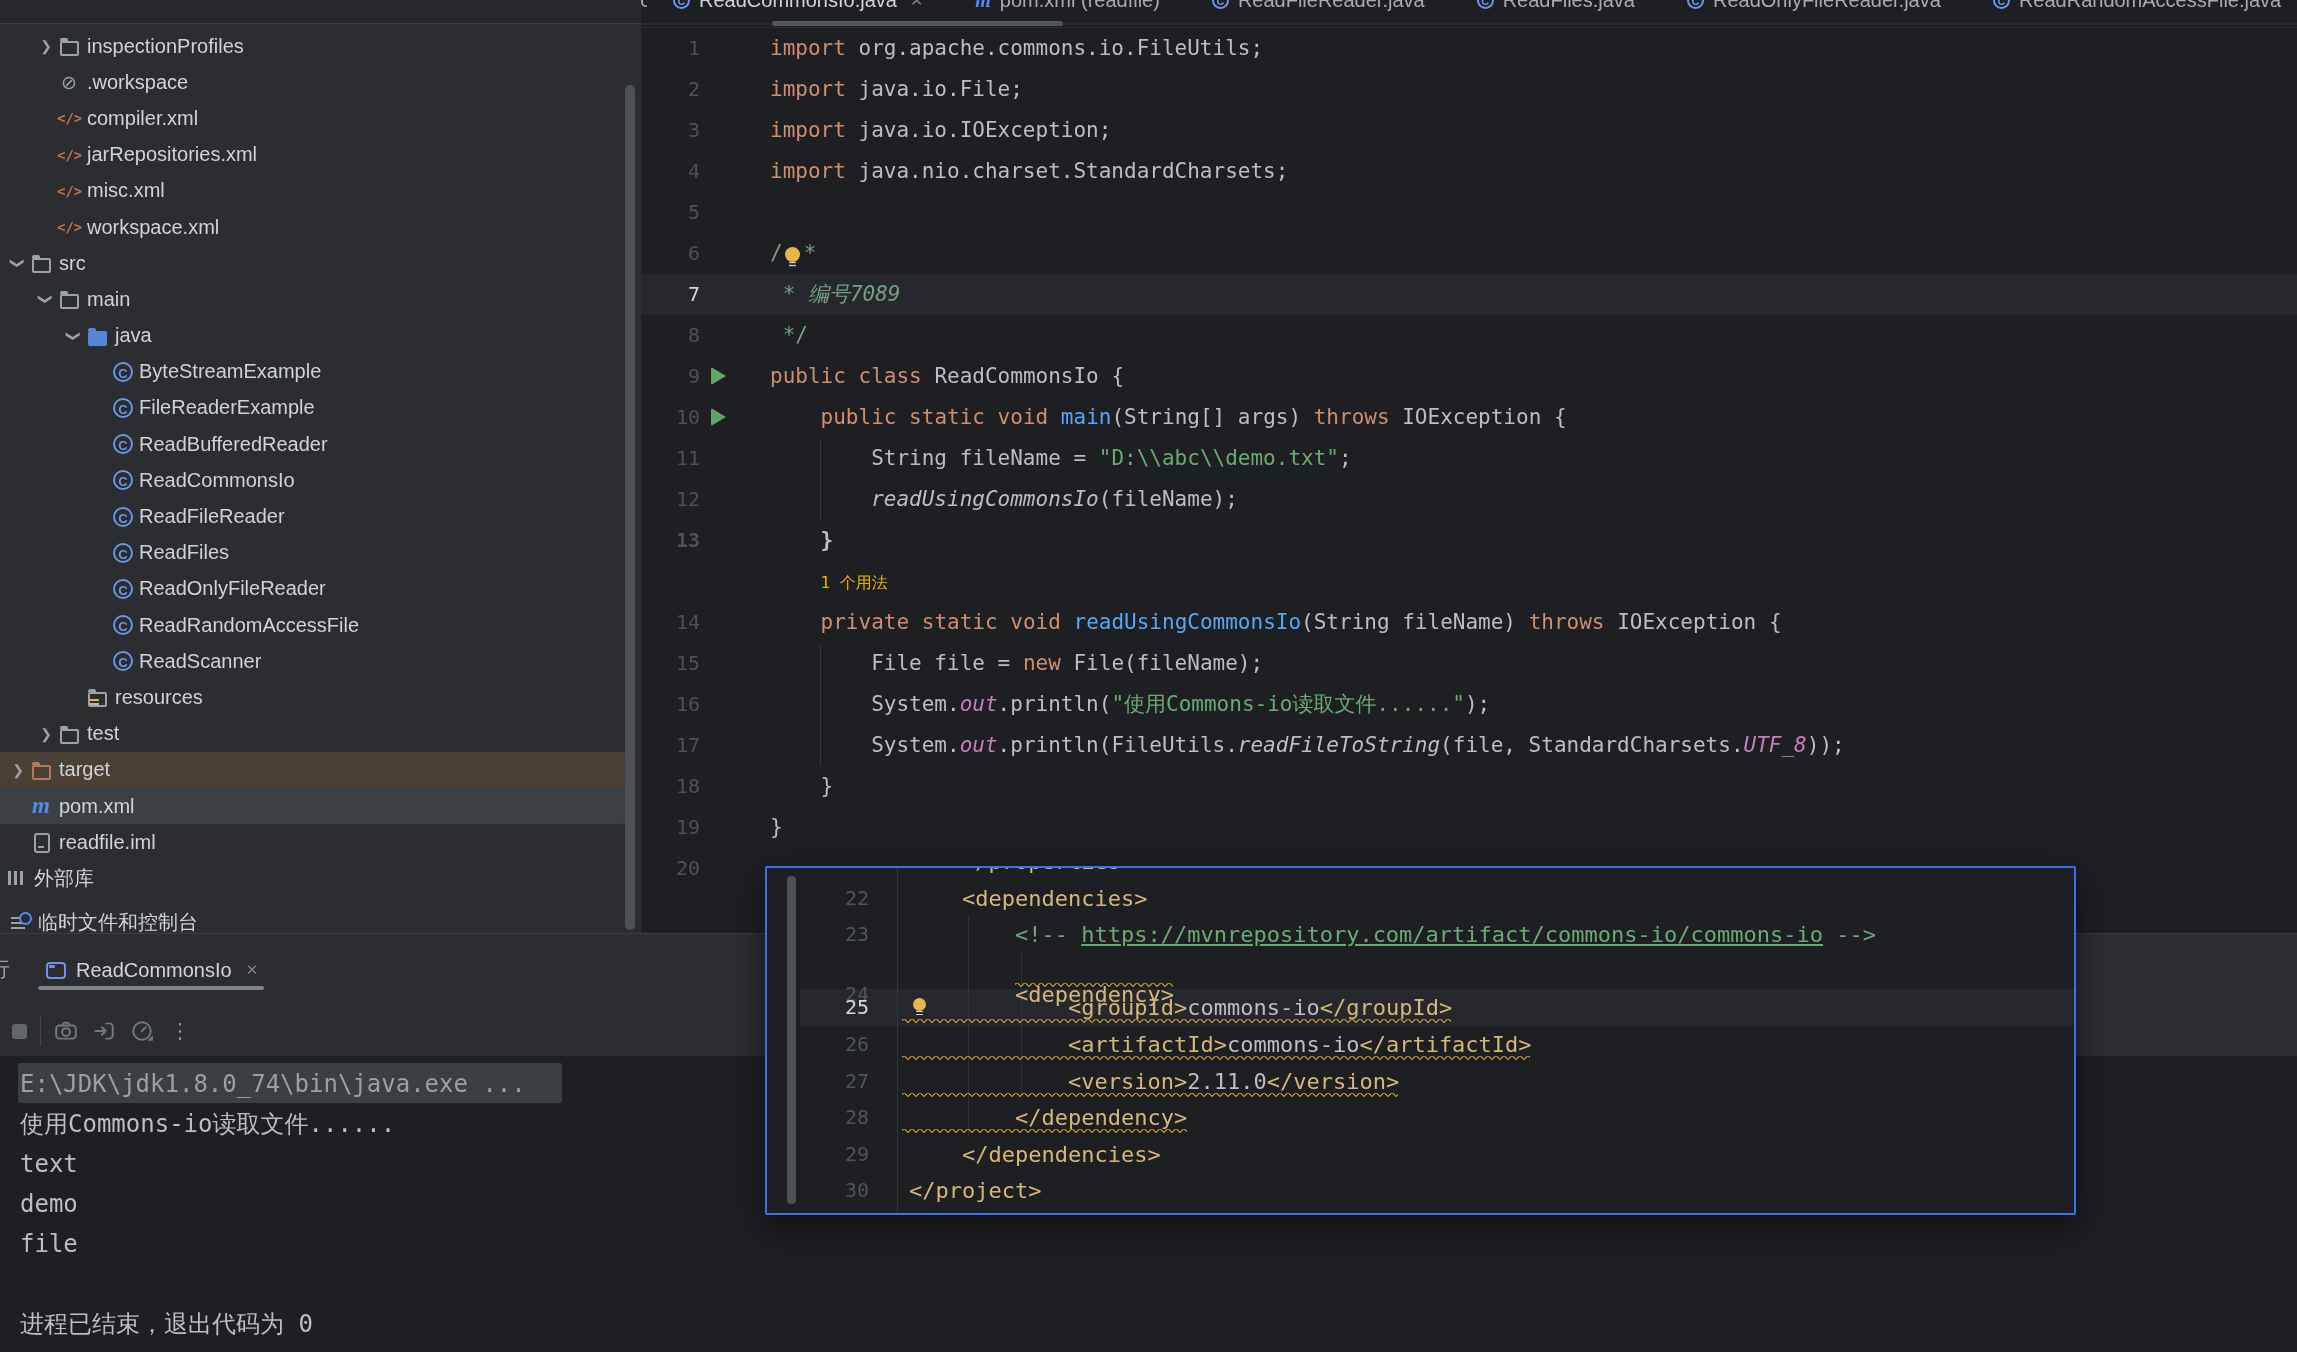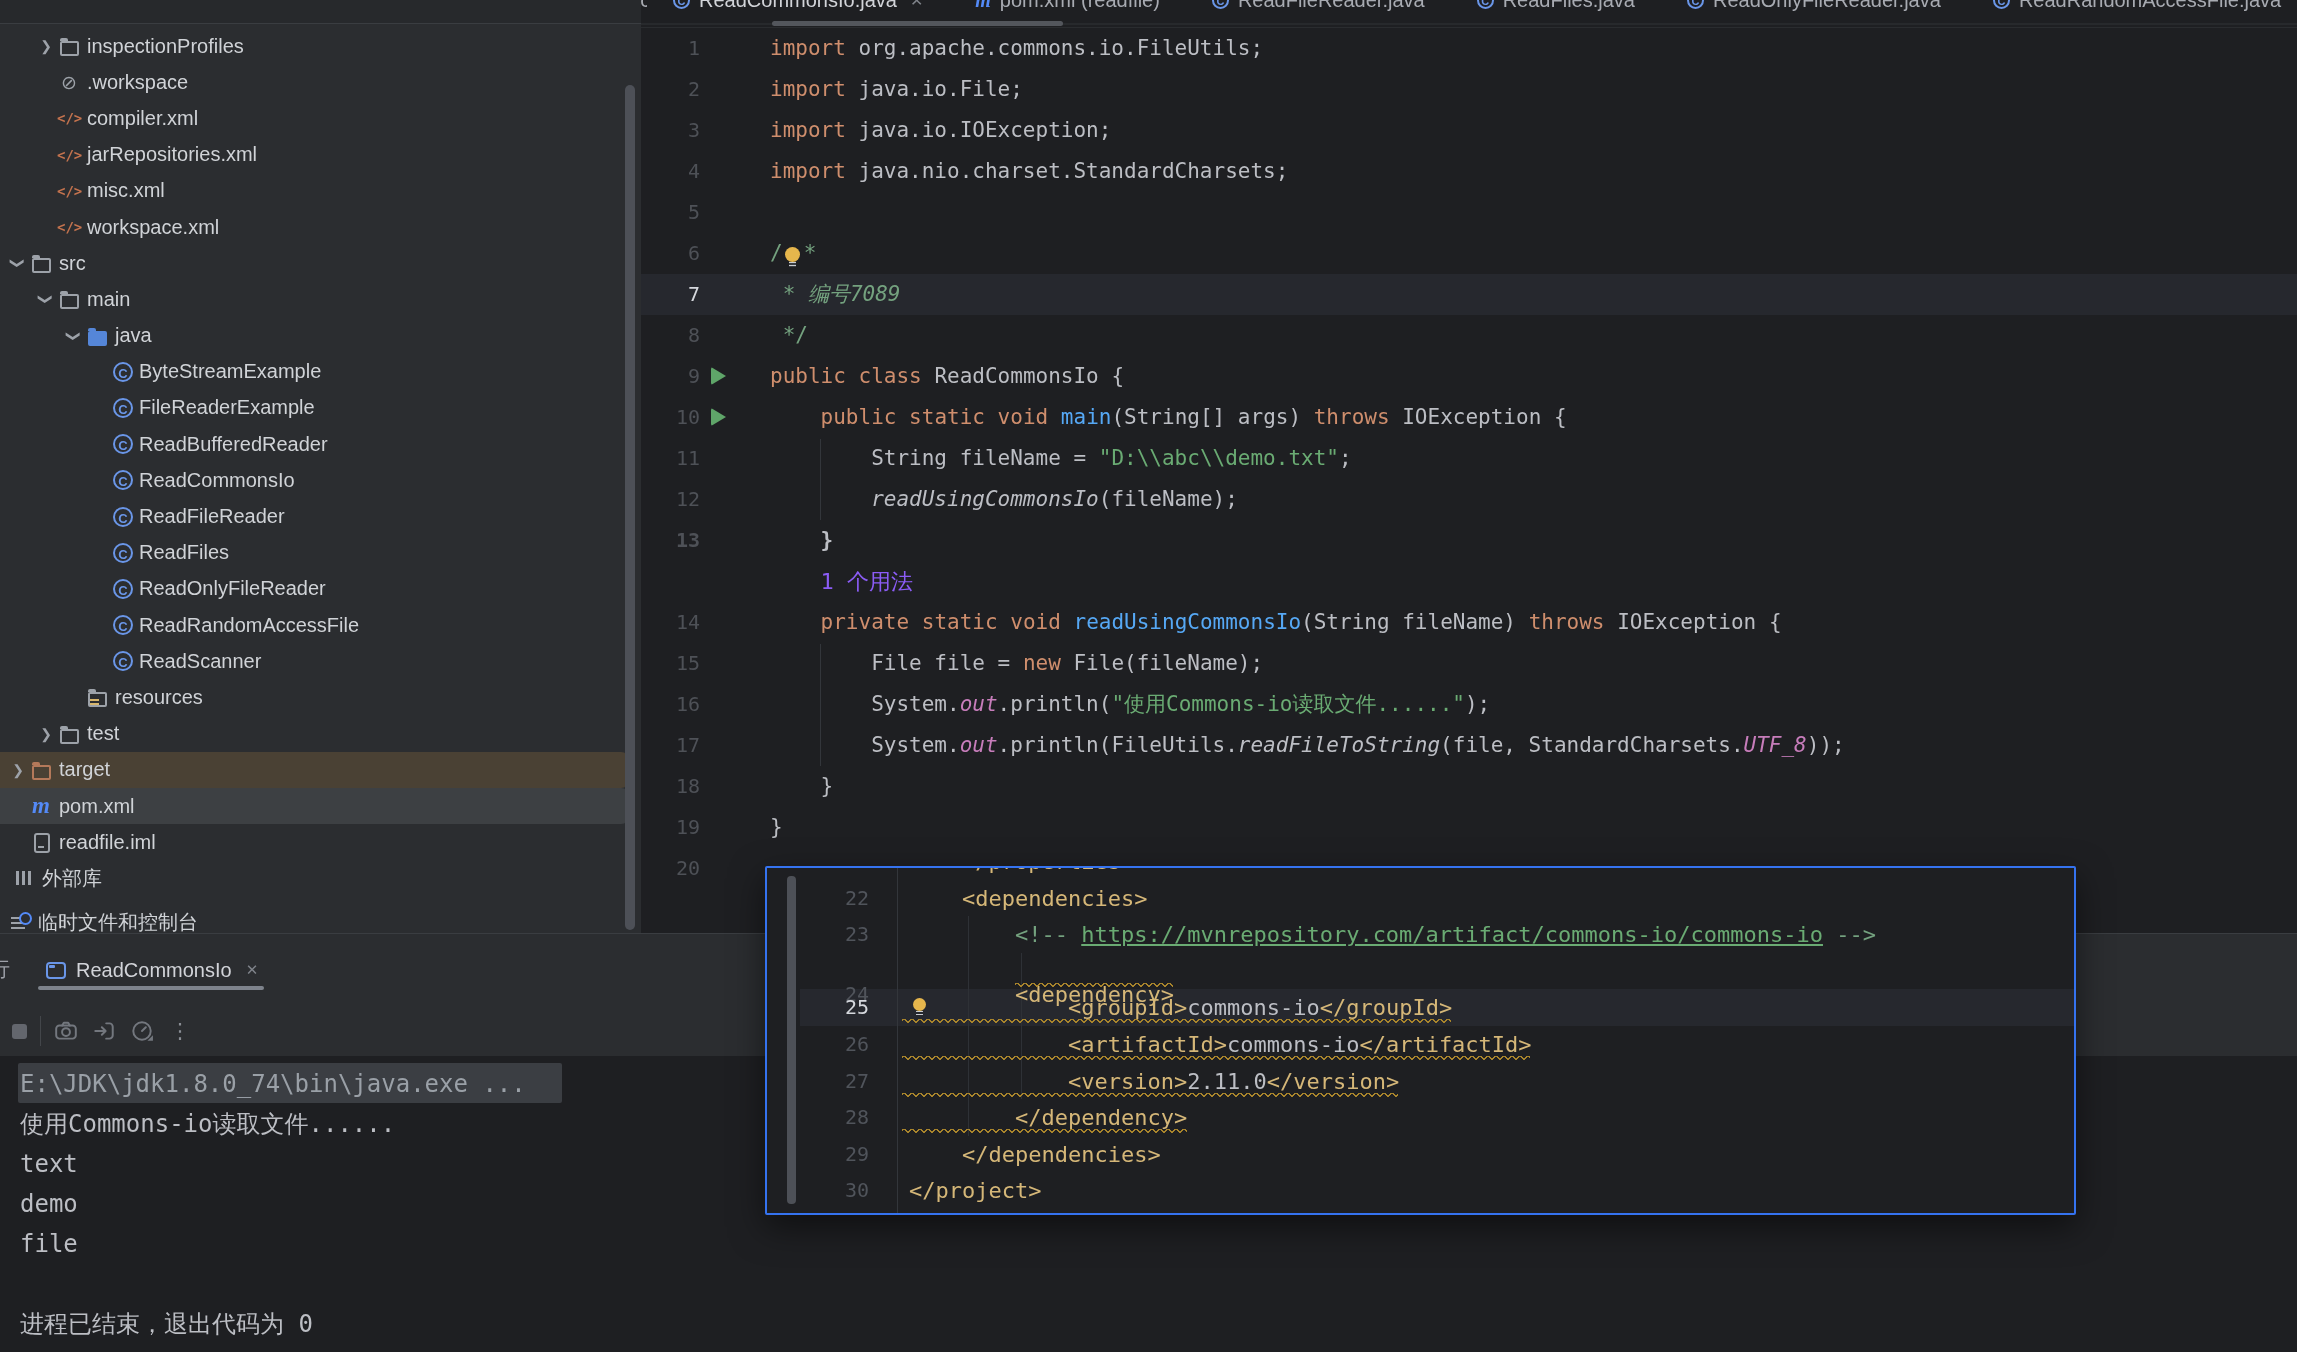--- a/index.html
+++ b/index.html
@@ -70,21 +70,21 @@
   .run-tri{position:absolute;left:70px;top:11px;width:0;height:0;border-left:15px solid #5fa569;
     border-top:9px solid transparent;border-bottom:9px solid transparent;border-radius:2px}
   .iguide{position:absolute;width:1px;background:#33363b}
   #g1{left:179px;top:412px;height:81px}
   #g2{left:179px;top:617px;height:122px}
 
   .s-k{color:#cf8e6d}.s-p{color:#bcbec4}.s-s{color:#6aab73}
   .s-c{color:#74a27f}.s-ci{color:#74a27f;font-style:italic}
   .s-f{color:#c77dbb;font-style:italic}.s-m{color:#56a8f5}
   .s-i{color:#bcbec4;font-style:italic}
-  .s-g{color:#8b5cf6;font-size:22px}
+  .s-g{color:#eab308;font-size:16px}
   .s-t{color:#d5b778}.s-l{color:#6aab73;text-decoration:underline}
 
   .bulb{display:inline-block;width:15px;height:15px;background:#e6b64c;border-radius:50%;position:relative;
     vertical-align:-2px;margin:0 4px 0 2px}
   .bulb::after{content:"";position:absolute;left:4px;bottom:-5px;width:7px;height:5px;
     background:repeating-linear-gradient(#c9ccd1 0 1.5px,#3a3d41 1.5px 3px)}
 
   
   #popup{position:absolute;left:765px;top:866px;width:1307px;height:345px;background:#1e1f22;
     border:2px solid #3573f0;border-radius:2px;box-shadow:0 12px 34px rgba(0,0,0,.5);overflow:hidden;z-index:50;
@@ -243,21 +243,21 @@
         <div class="trow sel-gray" style="padding-left: 7px;">
           <span class="chev"></span>
           <span class="ic ic-maven">m</span>
           <span class="tlabel">pom.xml</span>
         </div>
         <div class="trow" style="padding-left: 7px;">
           <span class="chev"></span>
           <span class="ic ic-iml"></span>
           <span class="tlabel">readfile.iml</span>
         </div>
-        <div class="trow" style="padding-left: 12px;">
+        <div class="trow" style="padding-left: 4px;">
           <span class="ic ic-library"></span>
           <span class="tlabel">外部库</span>
         </div>
         <div class="trow" style="padding-left: 8px; margin-top: 8px;">
           <span class="ic ic-scratches">
             <i class="clock"></i>
           </span>
           <span class="tlabel">临时文件和控制台</span>
         </div>
       </div>

